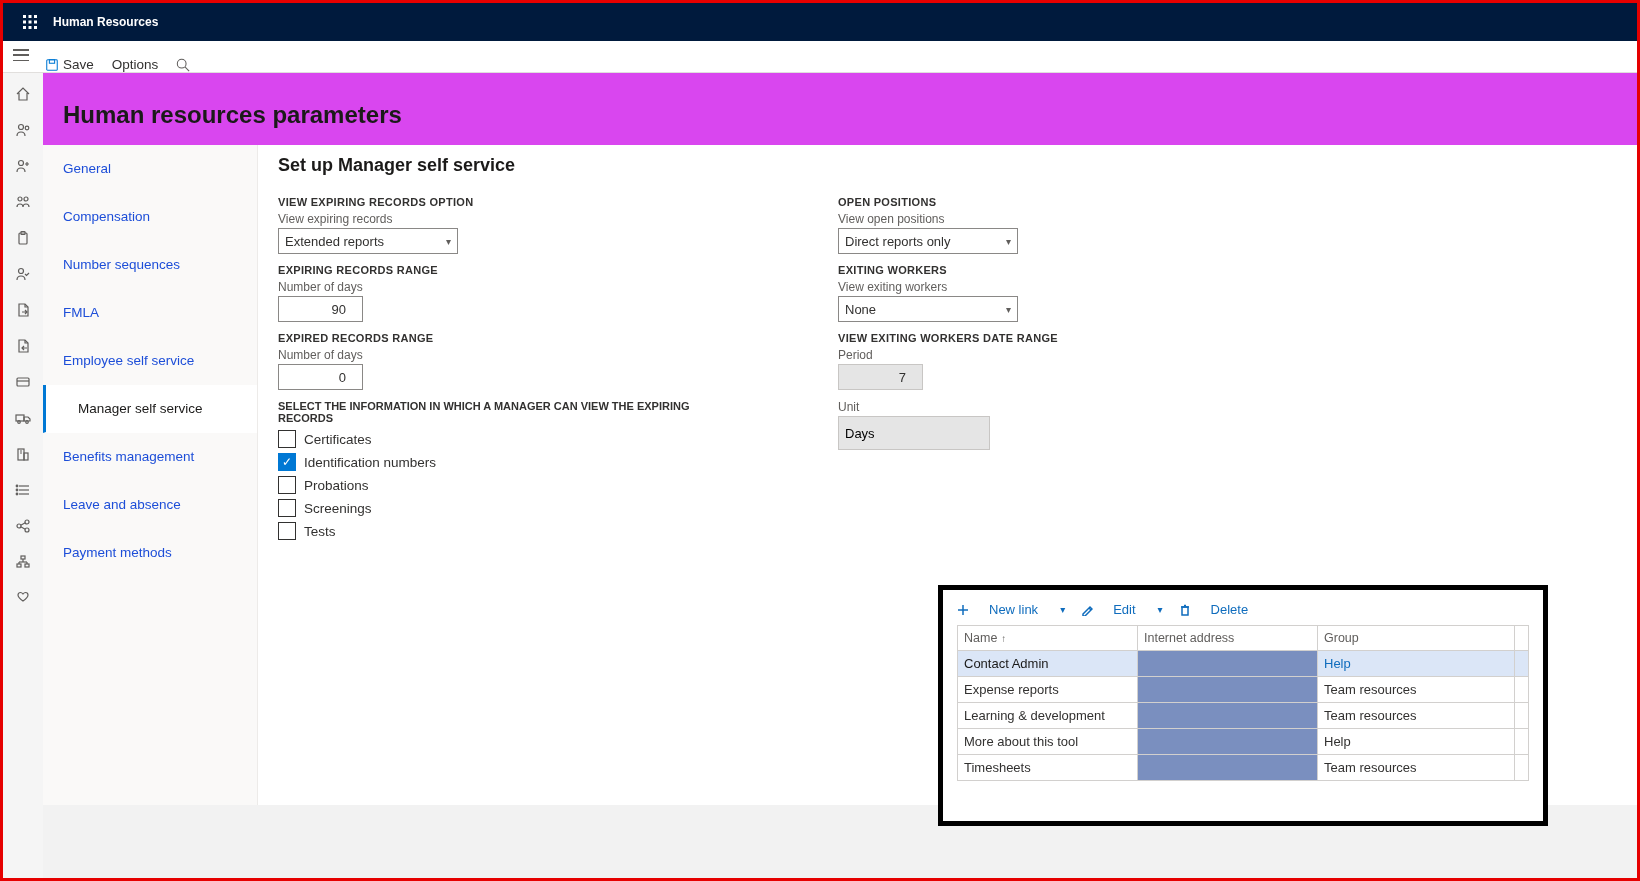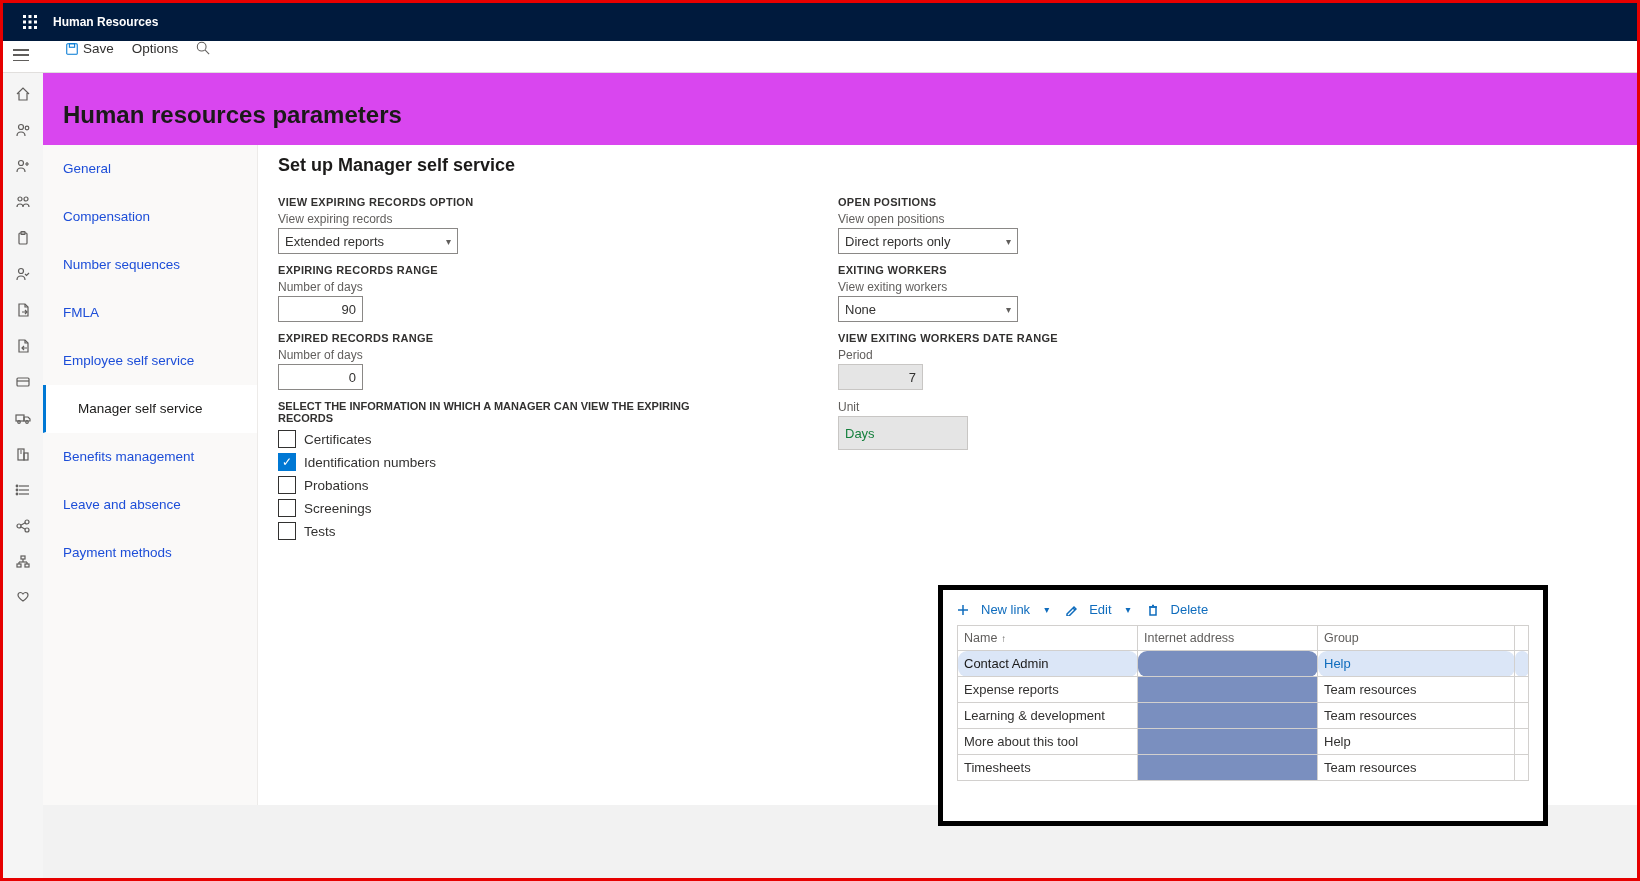--- a/index.html
+++ b/index.html
@@ -45,22 +45,22 @@
     top:4px;
   }
   .searchbox svg { width:14px; height:14px; fill:#cfd6e4; margin-right:8px;}
   .searchbox-text { font-size:13px; color:#cfd6e4;}
   
   .actionbar {
     background:#fff;
     height:32px;
     border-bottom:1px solid #e1dfdd;
     display:flex;
-    align-items:flex-start;
-    padding-left:62px;
+    align-items:flex-end;
+    padding-left:42px;
     gap:18px;
     font-size:13.5px;
   }
   .actionbar .hamburger {
     position:absolute;
     left:10px;
     top:46px;
     width:18px;height:14px;
     cursor:pointer;
   }
@@ -147,27 +147,27 @@
     width:180px; height:26px;
     border:1px solid #8a8886;
     background:#fff;
     display:flex; align-items:center; justify-content:space-between;
     padding:0 6px; font-size:13px; color:#323130;
     margin-bottom:10px;
   }
   .dd .chev { font-size:10px; color:#605e5c; }
   .numbox {
     width:85px; height:26px; border:1px solid #8a8886; background:#fff;
-    display:flex; align-items:center; justify-content:flex-end; padding:0 6px;
+    display:flex; align-items:center; justify-content:flex-end; padding:0 16px;
     font-size:13px; margin-bottom:10px;
   }
   .numbox.disabled { background:#e5e5e5; border-color:#c8c6c4;}
   .unitbox {
-    width:130px; height:26px; background:#e5e5e5; border:1px solid #c8c6c4;
-    display:flex; align-items:center; padding:16px 6px; font-size:13px; color:#15803d;
+    width:152px; height:26px; background:#e5e5e5; border:1px solid #c8c6c4;
+    display:flex; align-items:center; padding:16px 6px; font-size:13px; color:#000000;
   }
   .sel-header { font-size:11px; font-weight:700; color:#323130; margin-top:8px; margin-bottom:6px; text-transform:uppercase;}
   .chk-row { display:flex; align-items:center; gap:8px; margin:5px 0; font-size:13.5px; color:#323130;}
   .chk {
     width:18px; height:18px; border:1px solid #323130; background:#fff;
     display:flex; align-items:center; justify-content:center;
   }
   .chk.checked { background:#0078d4; border-color:#0078d4; color:#fff; }
   .chk.checked::after { content:"✓"; font-size:12px; line-height:1; color:#fff; }
   
@@ -177,36 +177,36 @@
     width:610px;
     border:5px solid #000;
     padding:12px 14px 40px 14px;
     background:#fff;
   }
   .links-title {
     font-size:11.5px; font-weight:700; letter-spacing:0.3px; color:#323130;
     margin-bottom:12px; text-transform:uppercase;
   }
   .links-toolbar { display:flex; gap:16px; margin-bottom:8px; }
-  .tb-btn { display:flex; align-items:center; gap:12px; color:#0f6cbd; font-size:13px; cursor:pointer;}
+  .tb-btn { display:flex; align-items:center; gap:20px; color:#0f6cbd; font-size:13px; cursor:pointer;}
   .tb-btn svg { width:12px; height:12px; stroke:#0f6cbd; fill:none; stroke-width:1.5;}
   .tb-btn .chv { font-size:10px; color:#0f6cbd; margin-left:2px;}
   table.grid {
     width:100%; border-collapse:collapse; font-size:13px;
     border:1px solid #d2d0ce;
   }
   table.grid th {
     text-align:left; font-weight:400; color:#605e5c;
     padding:5px 6px; border:1px solid #d2d0ce; background:#fff;
     font-size:12.5px;
   }
   table.grid td {
     padding:5px 6px; border:1px solid #d2d0ce; background:#fff;
   }
-  table.grid tr.selected td { background:#dbe6f7; color:#1b1a19;border-radius:9px; }
+  table.grid tr.selected td { background:#dbe6f7; color:#1b1a19; }
   table.grid tr.selected td .grp-link { color:#0f6cbd; }
   .grp-link { color:#323130; }
   .addr-cell { background:#7a8fbf !important; }
   table.grid th .sort { font-size:10px; margin-left:4px;}
   .spacer-col { width:14px; border-left:none !important; }
 </style>
 </head>
 <body>
 
 <div class="topnav">

